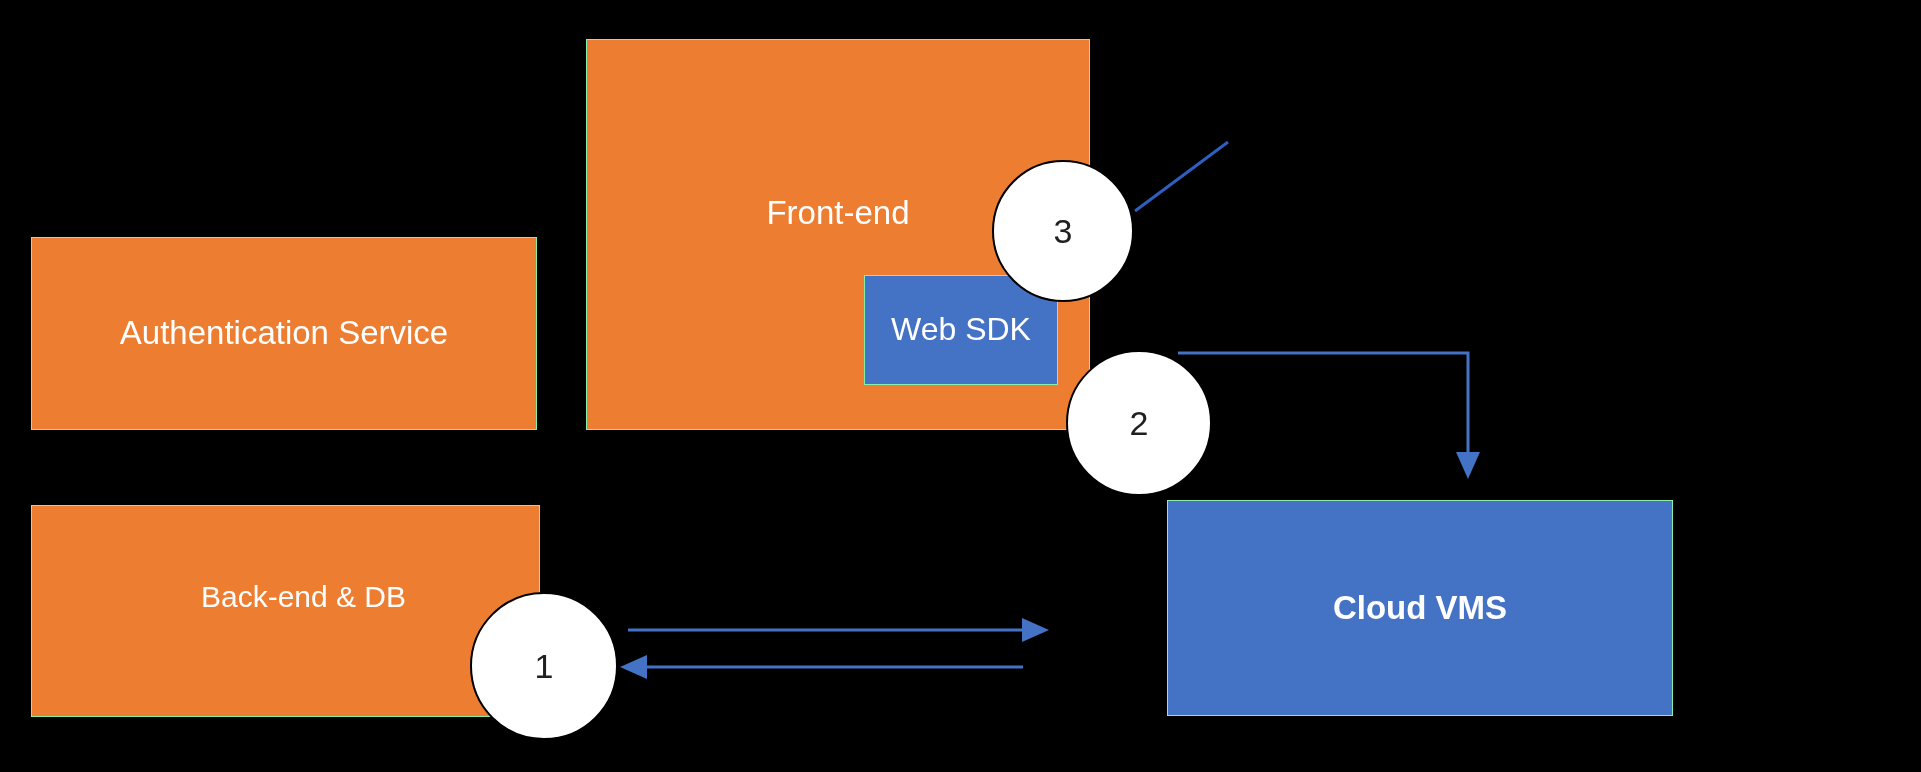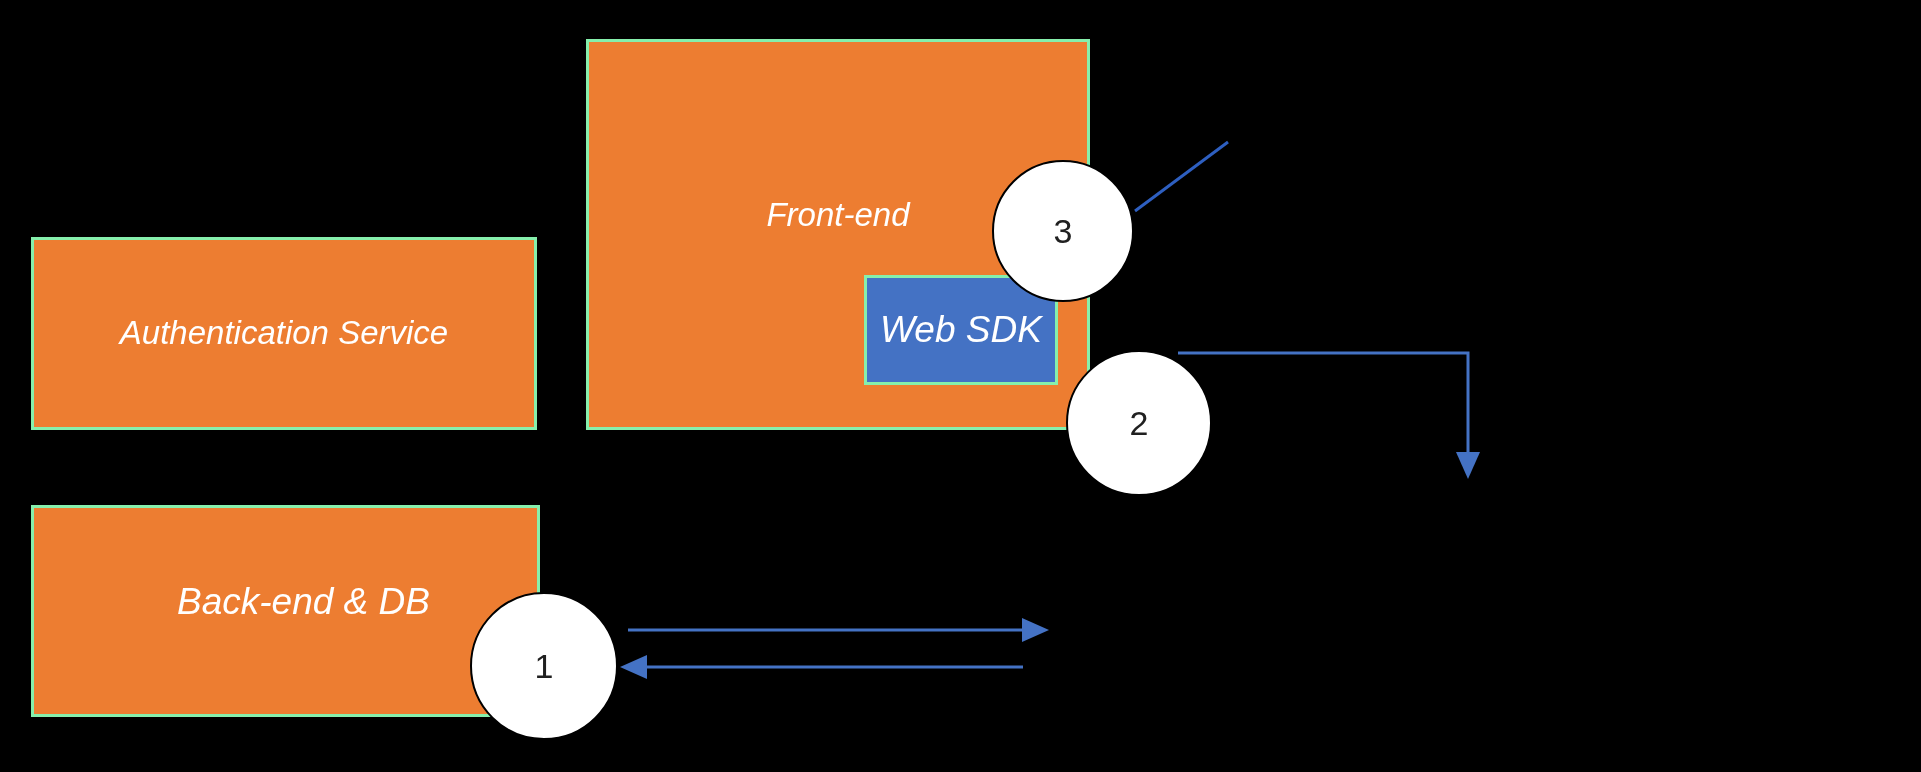--- a/index.html
+++ b/index.html
@@ -15,22 +15,21 @@
     overflow: hidden;
     font-family: "Liberation Sans", sans-serif;
   }
   .box {
     position: absolute;
     box-sizing: border-box;
     display: flex;
     align-items: center;
     justify-content: center;
     color: #ffffff;
-    border: 3px solid #86efac;
-    font-style: italic;
+    border: 1px solid #86efac;
   }
   .box-orange { background: #ED7D31; }
   .box-blue   { background: #4472C4; }
 
   .label {
     text-align: center;
     line-height: 1.1;
     white-space: nowrap;
   }
 
@@ -42,27 +41,27 @@
 
   #frontend-box {
     left: 586px; top: 39px; width: 504px; height: 391px;
     align-items: flex-start; justify-content: center;
   }
   #frontend-box .label { font-size: 33px; margin-top: 155px; }
 
   #web-sdk-box {
     left: 864px; top: 275px; width: 194px; height: 110px;
   }
-  #web-sdk-box .label { font-size: 37px; }
+  #web-sdk-box .label { font-size: 32px; }
 
   #backend-db-box {
     left: 31px; top: 505px; width: 509px; height: 212px;
     align-items: flex-start; justify-content: center;
   }
-  #backend-db-box .label { font-size: 37px; margin-top: 74px; margin-left: 36px; }
+  #backend-db-box .label { font-size: 30px; margin-top: 74px; margin-left: 36px; }
 
   #cloud-vms-box {
     left: 1167px; top: 500px; width: 506px; height: 216px;
   }
   #cloud-vms-box .label { font-size: 33px; font-weight: bold; }
 
   
   .callout {
     position: absolute;
     box-sizing: border-box;
@@ -123,20 +122,23 @@
   </div>
 
   <div class="box box-blue" id="web-sdk-box">
     <span class="label">Web SDK</span>
   </div>
 
   <div class="box box-orange" id="backend-db-box">
     <span class="label">Back-end &amp; DB</span>
   </div>
 
+  <div class="box box-blue" id="cloud-vms-box">
+    <span class="label">Cloud VMS</span>
+  </div>
 
   <div class="callout" id="callout-1">
     <span>1</span>
   </div>
 
   <div class="callout" id="callout-2">
     <span>2</span>
   </div>
 
   <div class="callout" id="callout-3">

